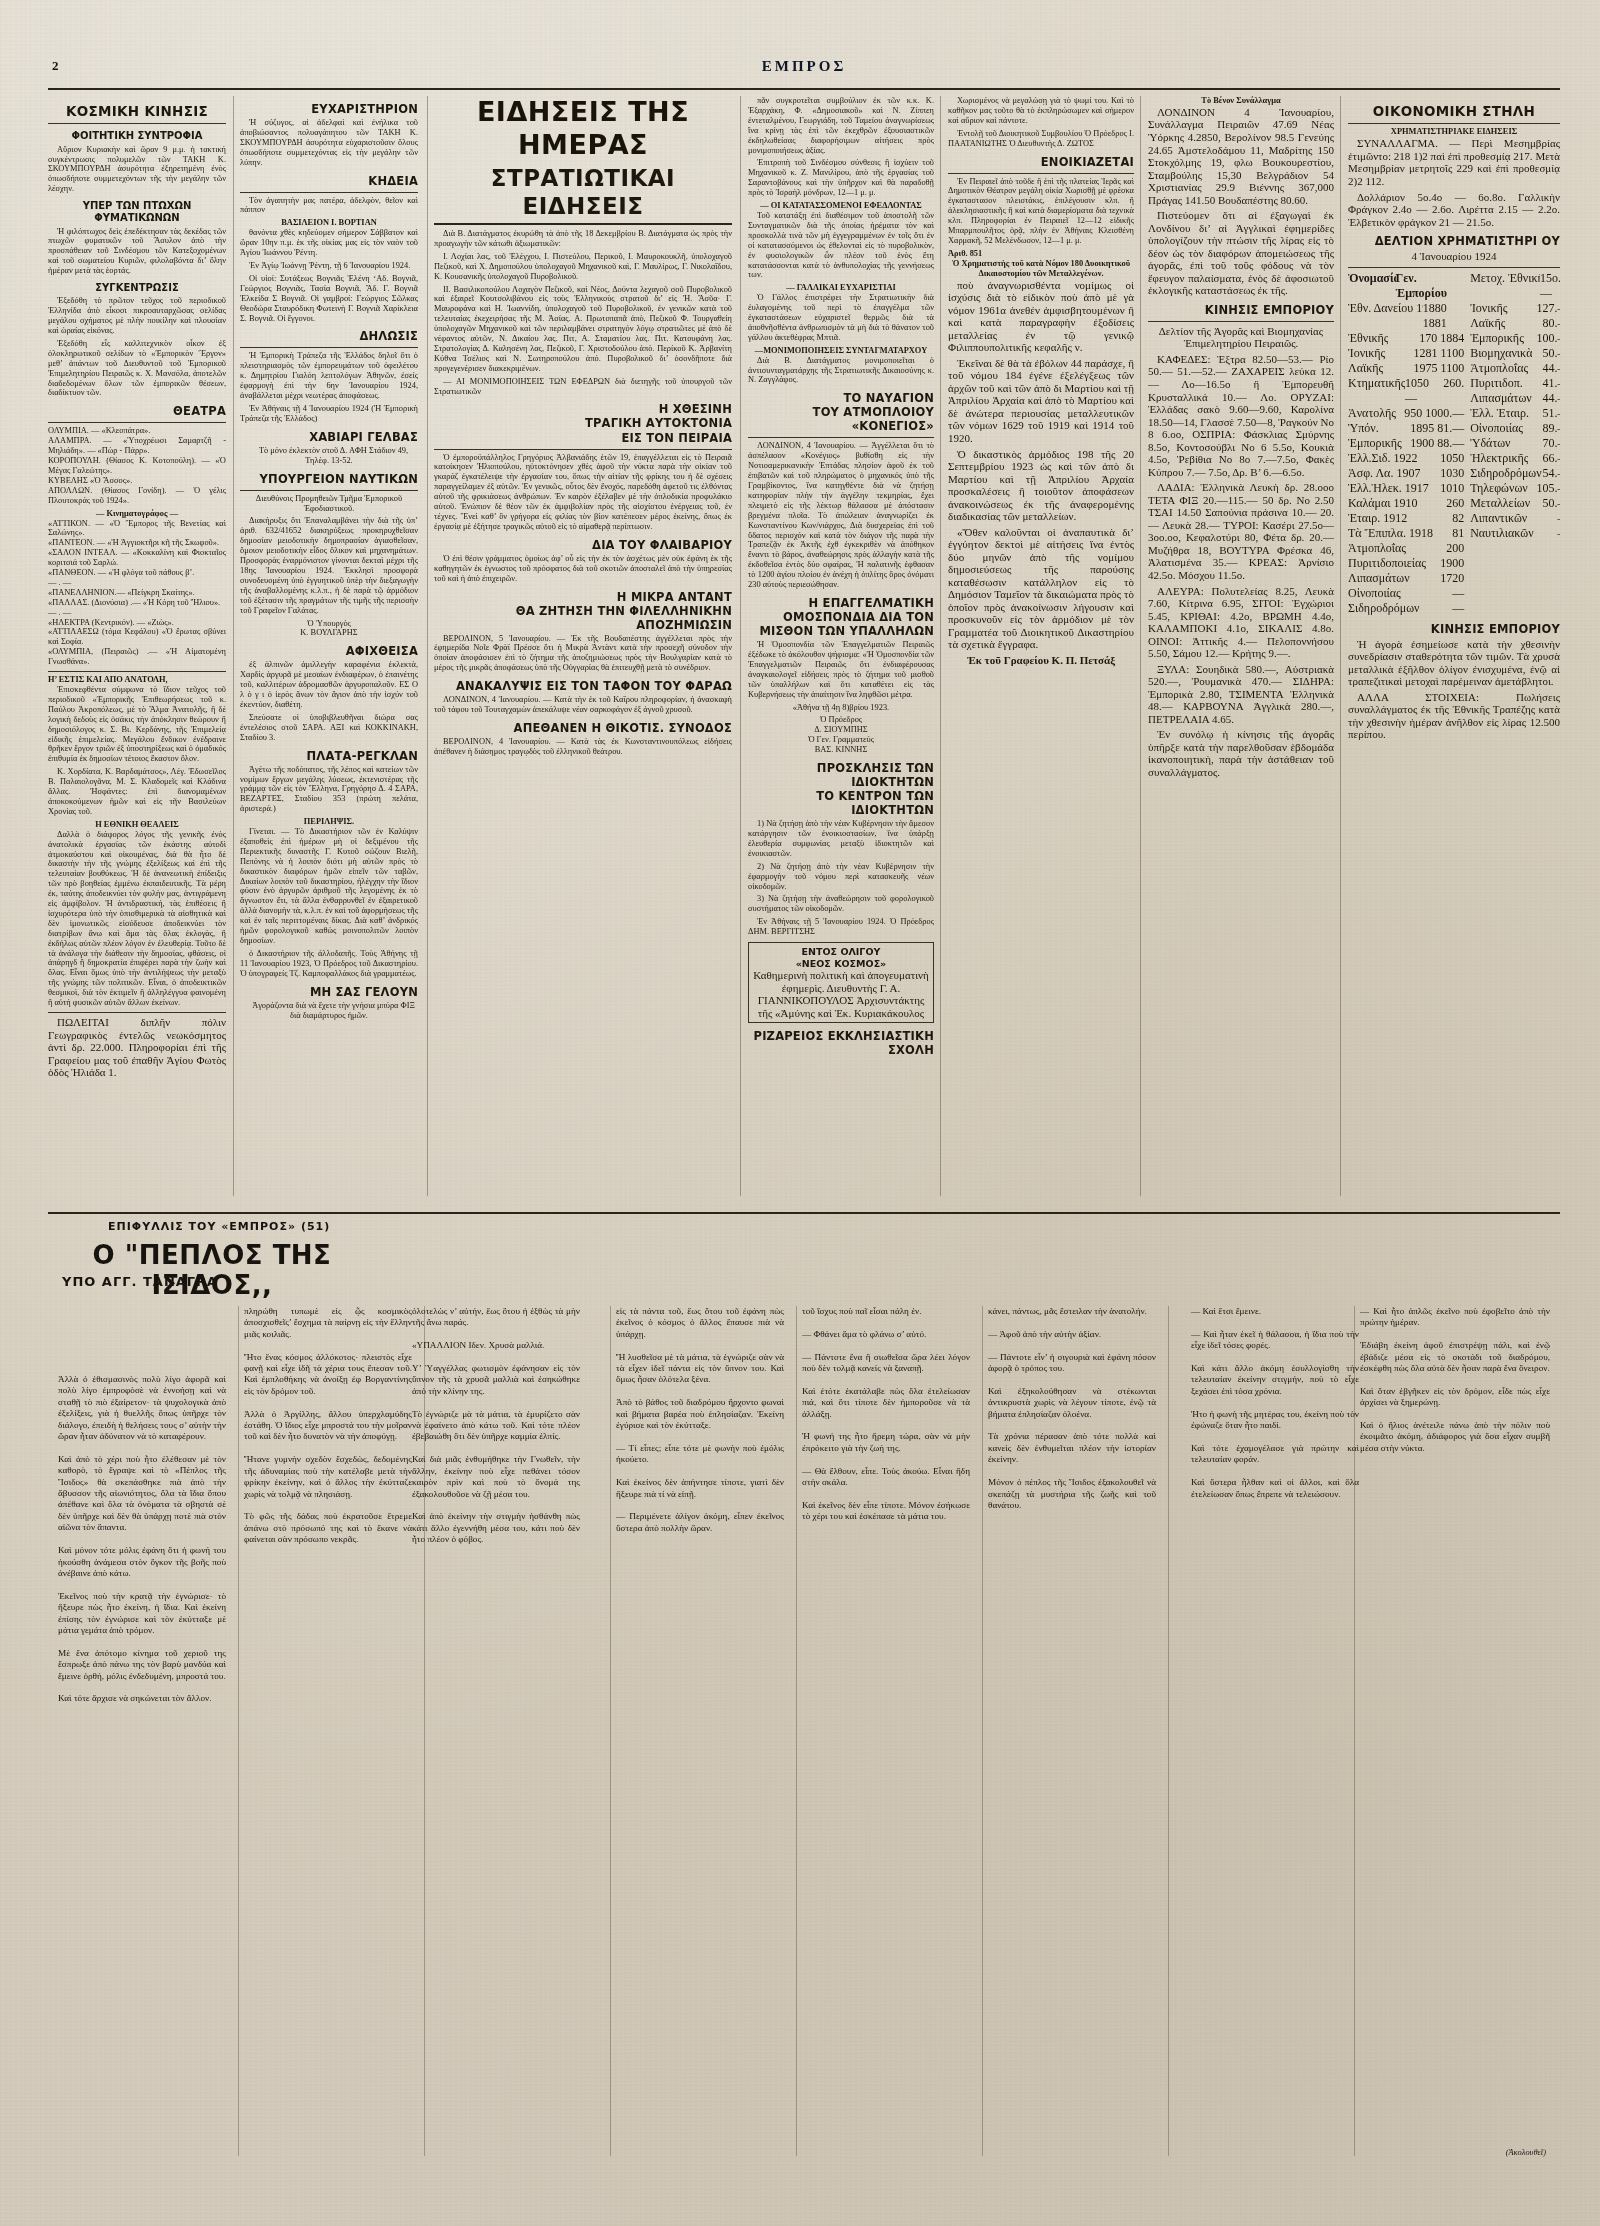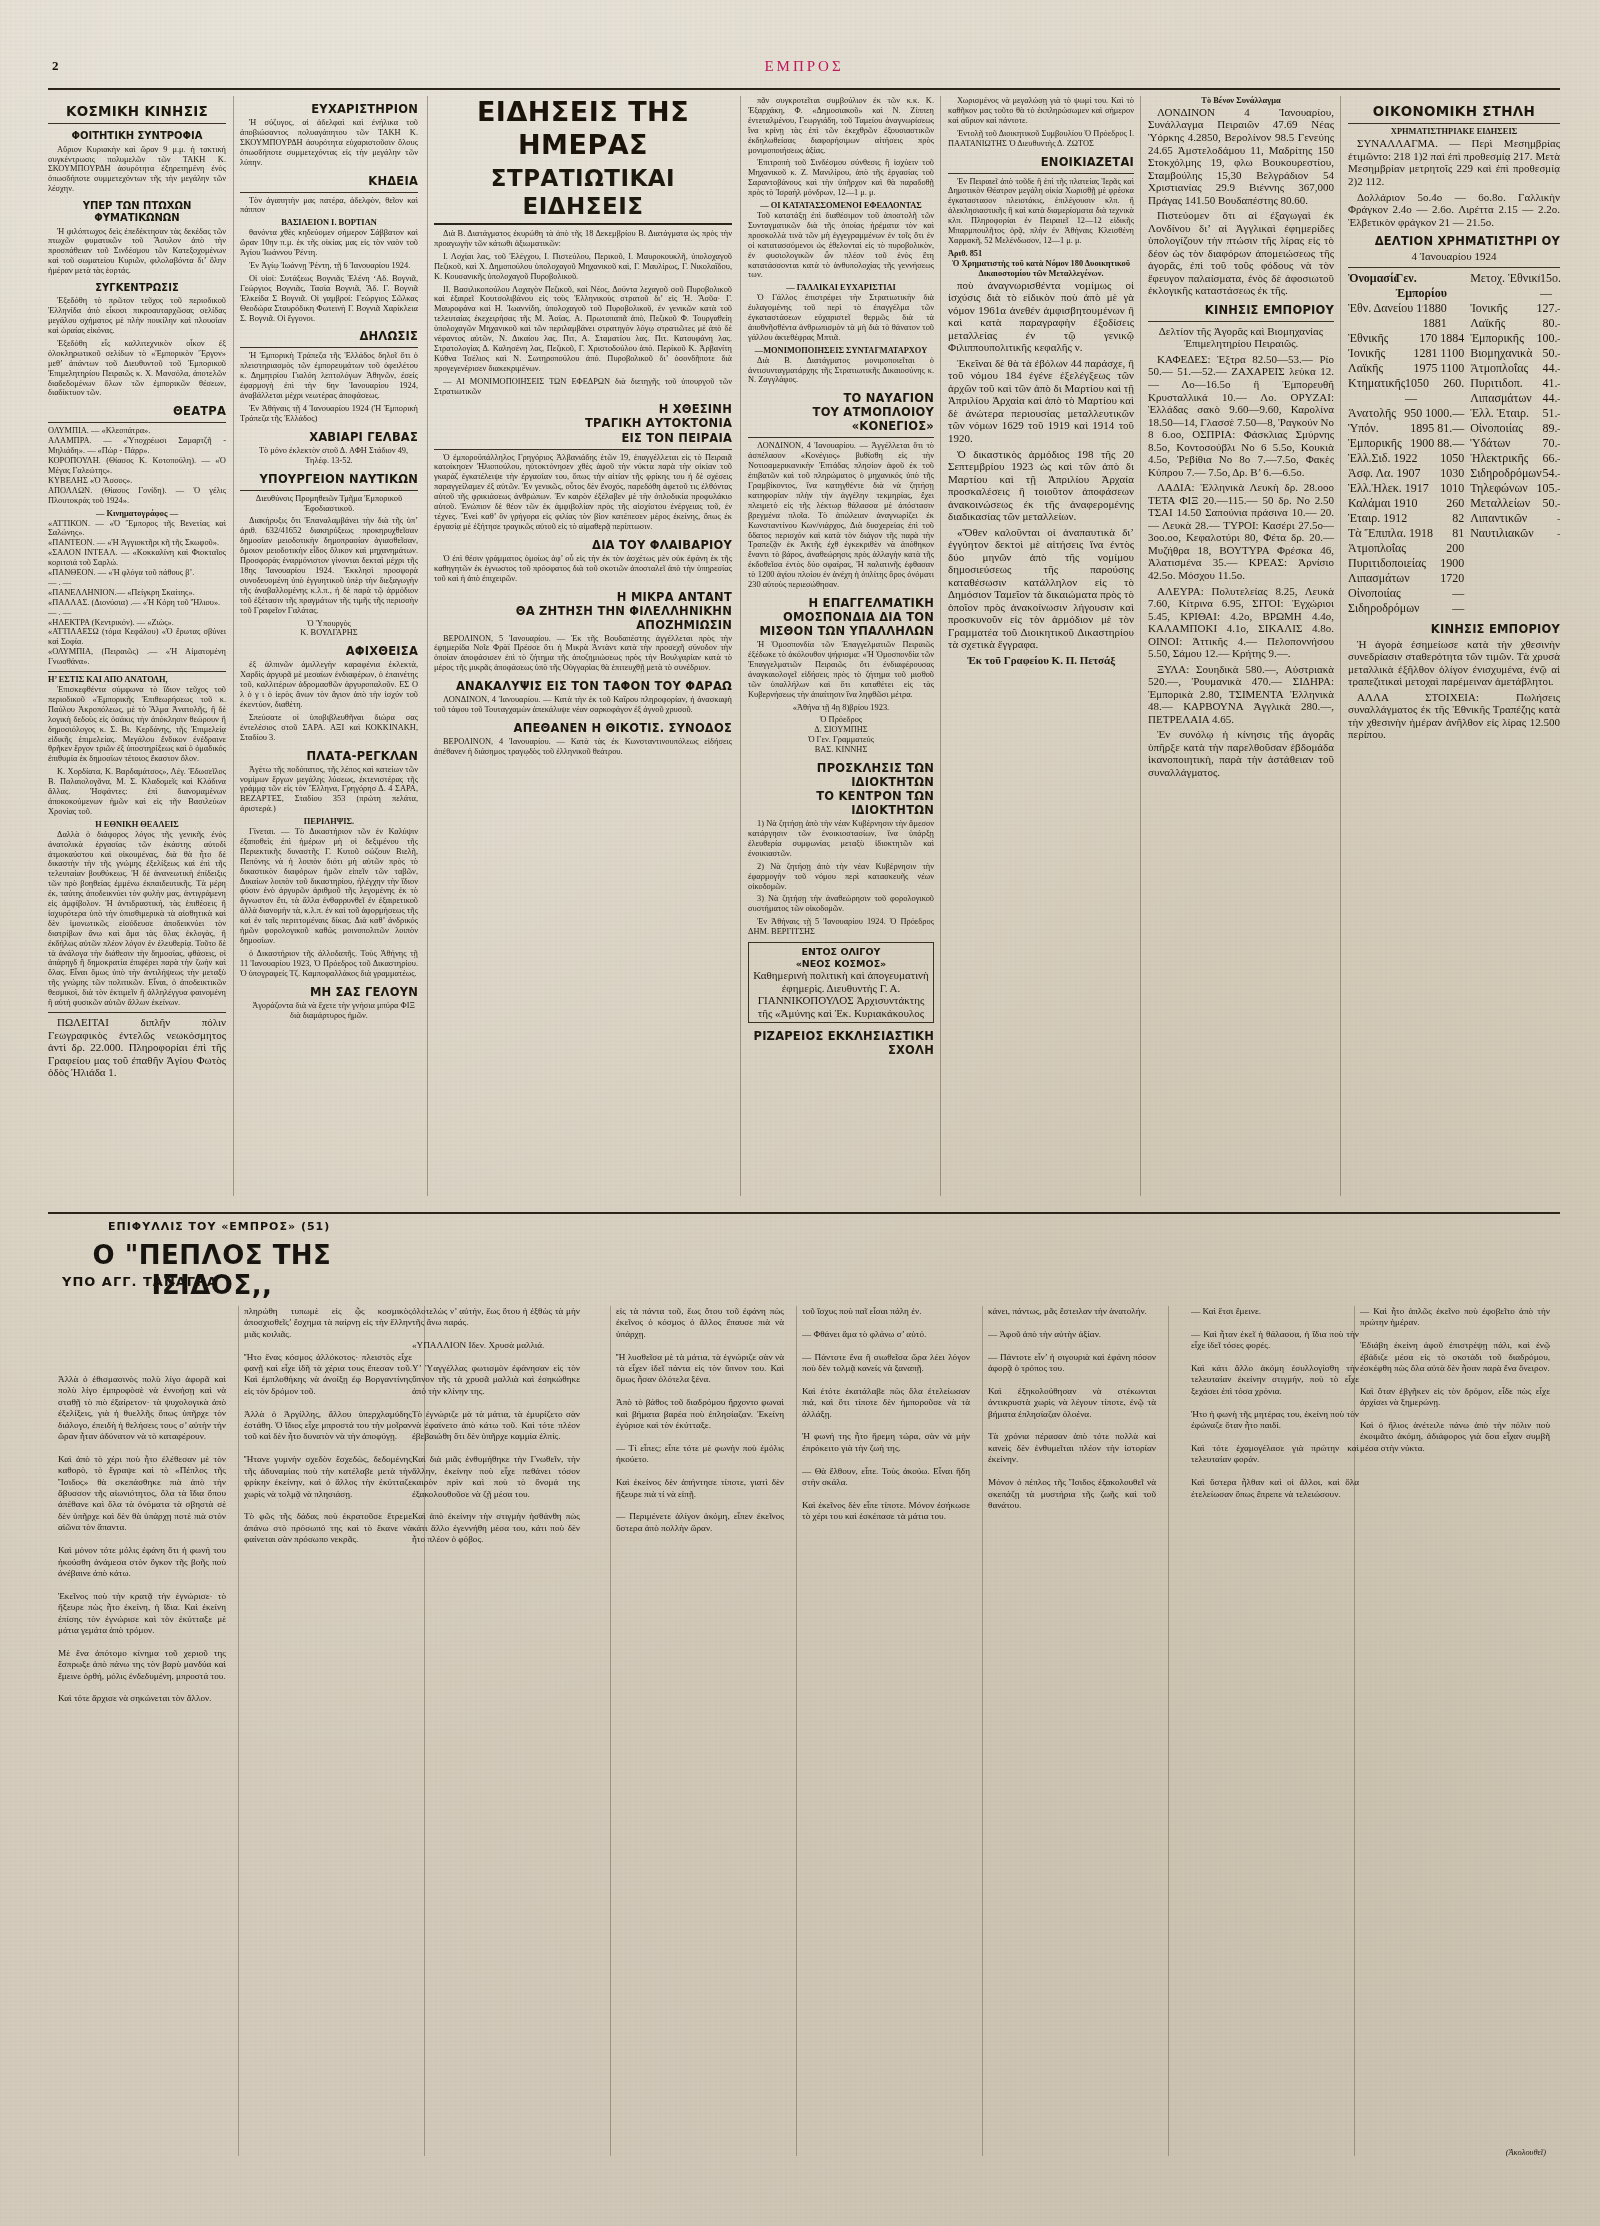--- a/index.html
+++ b/index.html
@@ -28,21 +28,21 @@
   }
   .sheet{position:absolute;inset:0;}
 
   
   .masthead{
     position:absolute;left:48px;top:62px;width:1512px;height:26px;
     border-bottom:2px solid #2b2418;
   }
   .masthead .name{
     position:absolute;left:50%;transform:translateX(-50%);
-    top:-4px;font-size:15px;letter-spacing:3px;font-weight:normal;color:#be185d;
+    top:-4px;font-size:15px;letter-spacing:3px;font-weight:bold;color:#0f172a;
   }
   .masthead .pg-l{position:absolute;left:4px;top:-4px;font-size:13px;font-weight:bold;}
   .masthead .pg-r{position:absolute;right:4px;top:-4px;font-size:13px;font-weight:bold;}
 
   
   .cols{position:absolute;left:48px;top:96px;width:1512px;height:1100px;}
   .col{
     position:absolute;top:0;height:1100px;
     font-size:9.4px;line-height:1.22;text-align:justify;
     color:#1d180f;

